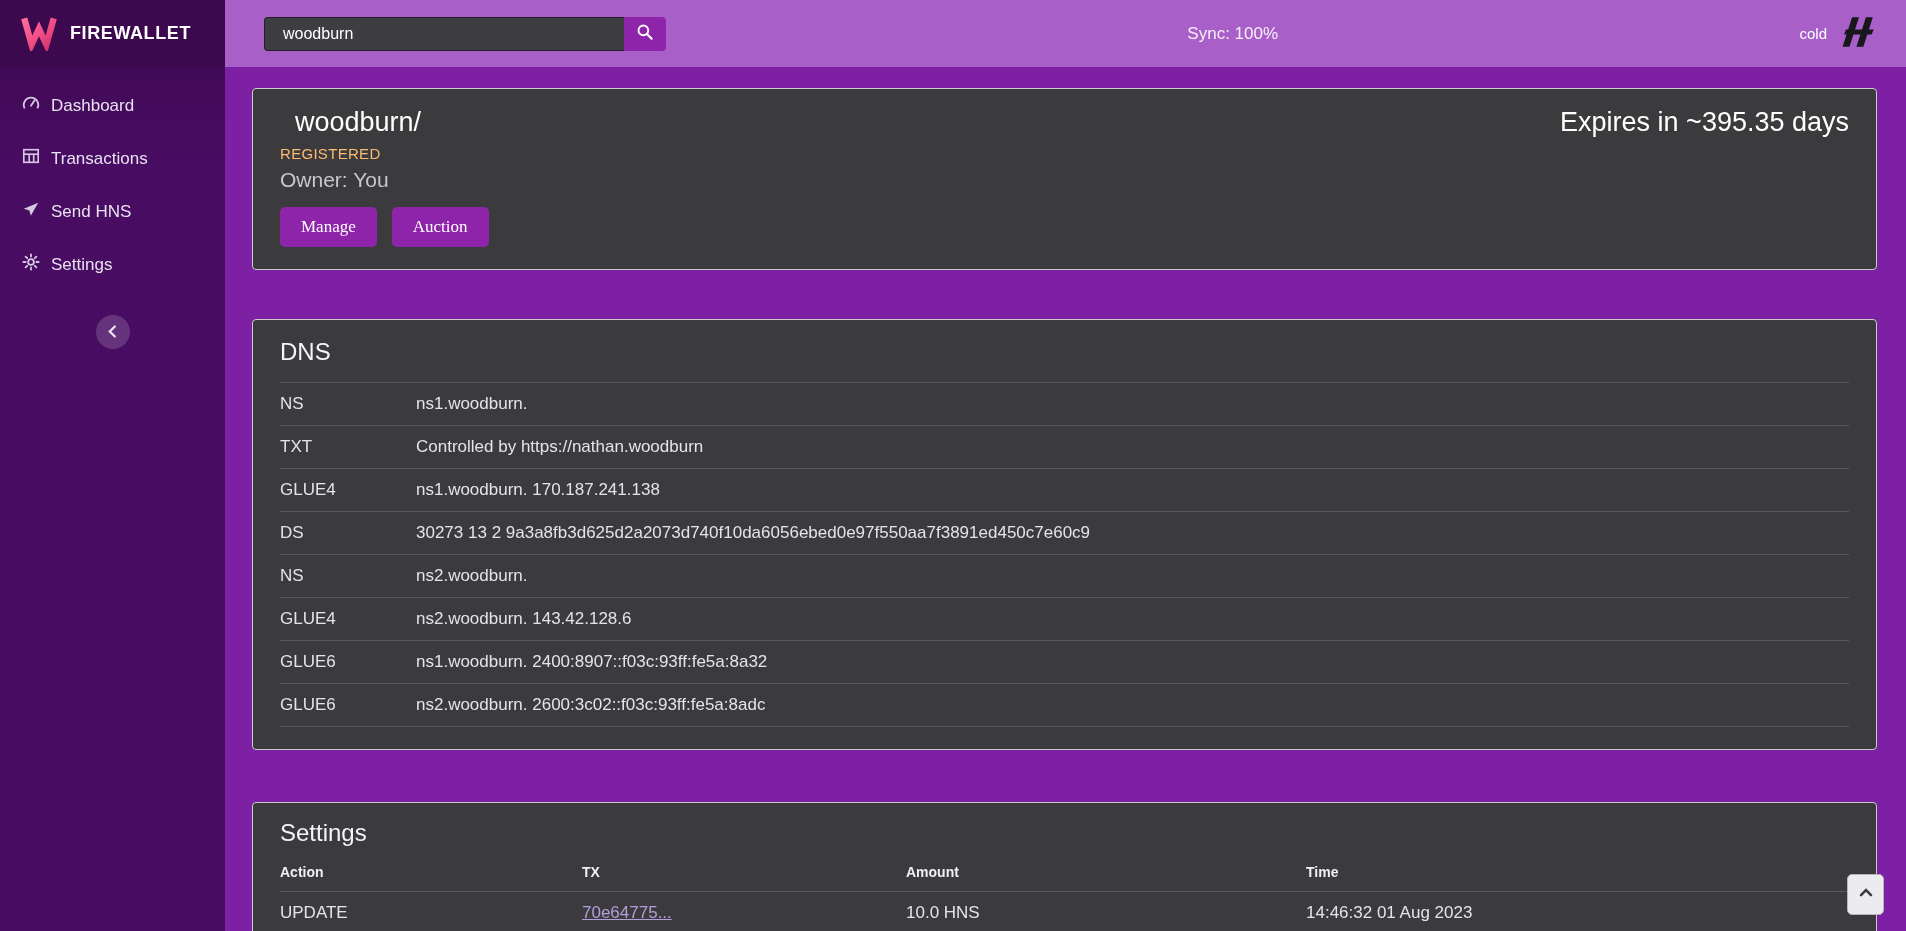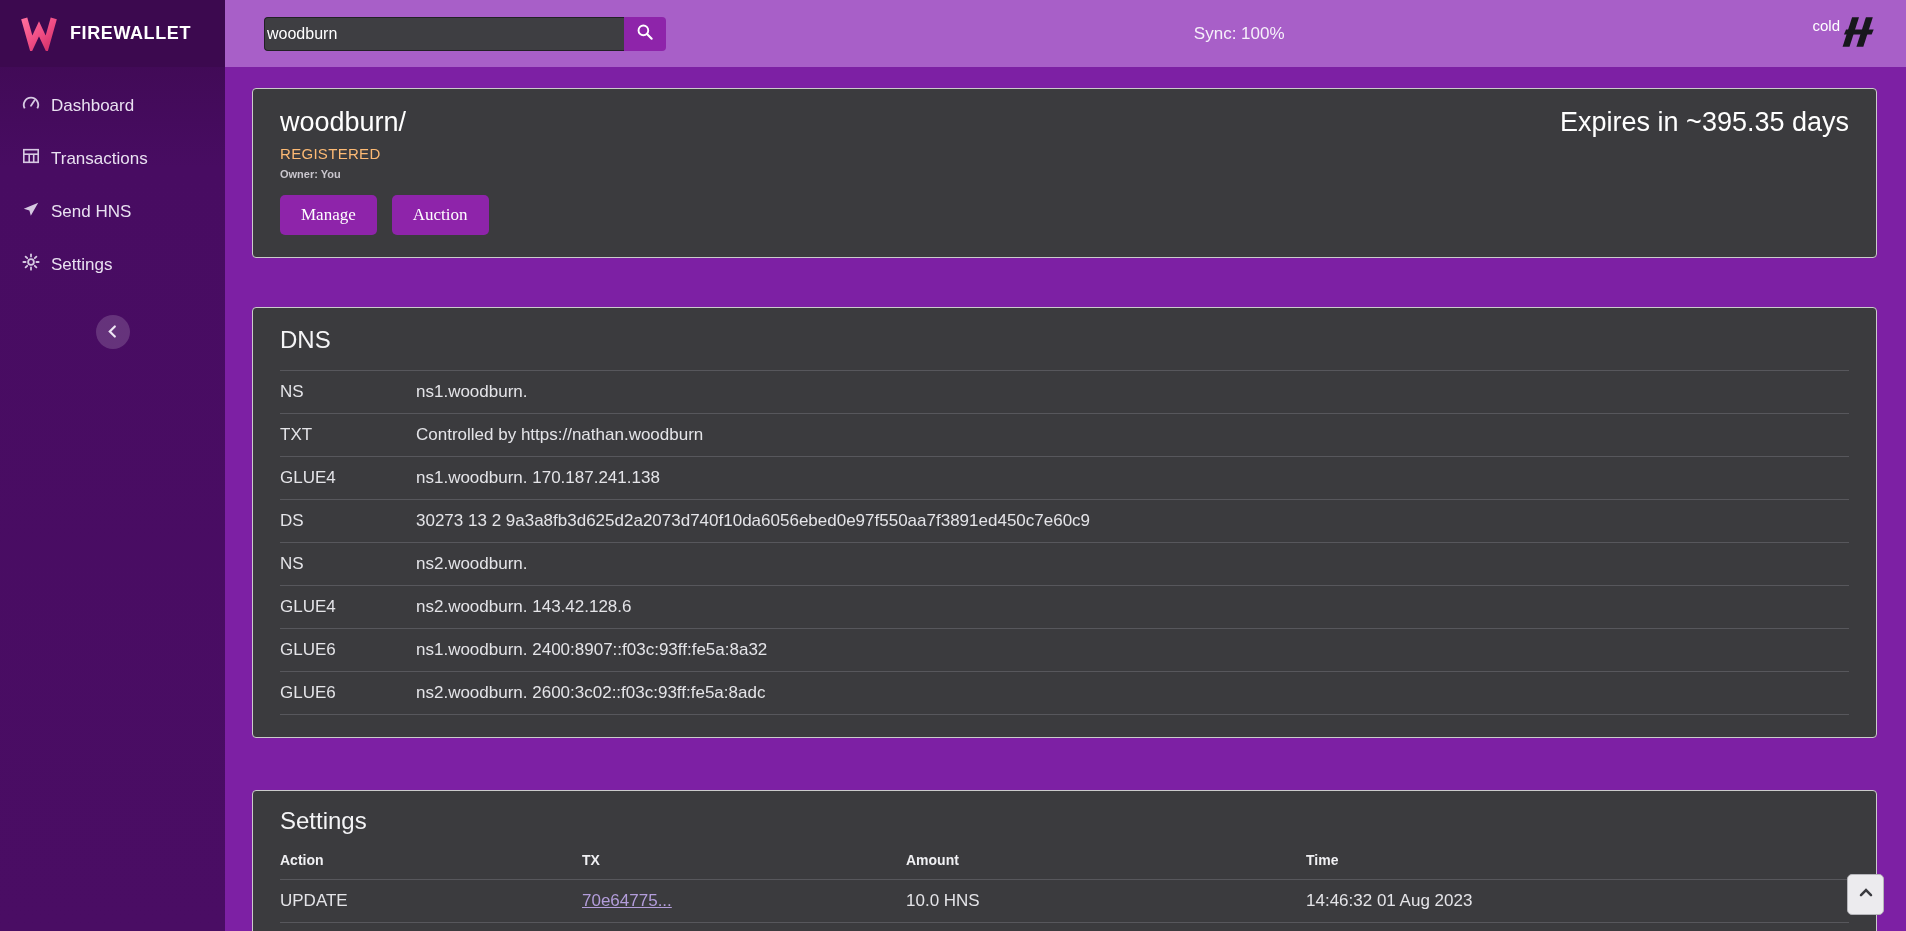--- a/index.html
+++ b/index.html
@@ -38,42 +38,42 @@
   
   .main { flex:1; display:flex; flex-direction:column; min-width:0; }
 
   .topbar {
     height:67px; flex:0 0 67px; background:#a85fc8;
     display:flex; align-items:center; padding:0 28px 0 39px;
   }
   .search-group { display:flex; align-items:stretch; height:34px; }
   .search-input {
     width:360px; background:#3e3e42; border:1px solid #212125; border-right:none;
-    border-radius:4px 0 0 4px; color:#fff; font-size:16px; padding:0 2px;
+    border-radius:4px 0 0 4px; color:#fff; font-size:16px; padding:0 18px;
     font-family:inherit; outline:none;
   }
   .search-btn {
     width:42px; background:#8e24aa; border:none; border-radius:0 4px 4px 0;
     display:flex; align-items:center; justify-content:center; cursor:pointer;
   }
   .sync-text { margin:0 auto; font-size:17px; color:#f6f0fa; }
-  .wallet-group { display:flex; align-items:flex-start; }
+  .wallet-group { display:flex; align-items:center; gap:13px; }
   .wallet-name { font-size:15px; color:#fff; }
 
   
   .content { flex:1; padding:21px 29px 0 27px; overflow:hidden; }
   .card {
     background:#3b3b3e; border:1px solid #cbcbcb; border-radius:4px;
     padding:18px 27px 22px; color:#e9e9ec;
   }
   .card-domain .card-head { display:flex; justify-content:space-between; align-items:flex-start; }
-  .domain-title { font-size:27px; font-weight:400; color:#fff; }
+  .domain-title { font-size:27px; font-weight:400; color:#fff;margin-left:15px; }
   .domain-expiry { font-size:27px; font-weight:400; color:#fff; }
   .domain-status { margin-top:7px; font-size:15px; color:#fdba74; letter-spacing:.3px; }
-  .domain-owner  { margin-top:6px; font-size:11px; color:#c9c6cd;font-weight:bold; }
+  .domain-owner  { margin-top:6px; font-size:21px; color:#c9c6cd; }
   .domain-actions { margin-top:15px; display:flex; gap:15px; }
   .btn {
     background:#8e24aa; color:#ffffff; border:none; border-radius:5px;
     font-size:17px; padding:10px 21px; cursor:pointer; font-family:Liberation Serif, serif;
   }
 
   .card-dns { margin-top:49px; }
   .section-title { font-size:24px; font-weight:400; color:#f4f4f6; }
   .card-dns .section-title { margin-bottom:16px; }
 

